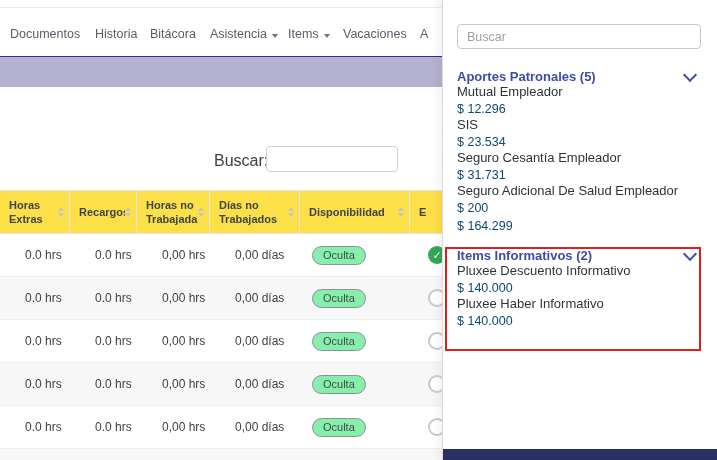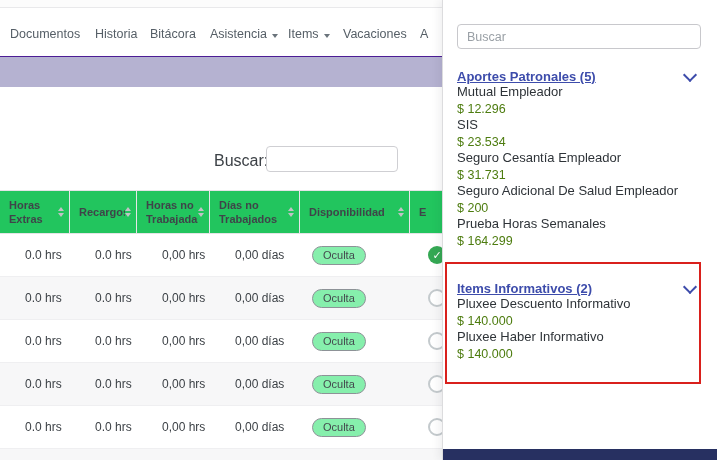--- a/index.html
+++ b/index.html
@@ -22,21 +22,21 @@
   .caret{width:0;height:0;border-left:3.5px solid transparent;border-right:3.5px solid transparent;border-top:4px solid #6a737b;margin-top:2px;}
 
   
   .purple-bar{position:absolute;top:57px;left:0;width:100%;height:30px;background:#b5b2d1;}
 
   
   .search-label{position:absolute;top:152px;left:214px;font-size:16px;color:#3c4146;}
   .search-input{position:absolute;top:146px;left:266px;width:132px;height:26px;box-sizing:border-box;border:1px solid #cfcfd3;border-radius:4px;background:#fff;padding:0 8px;font-size:12.5px;color:#333;}
 
   
-  .thead{position:absolute;top:190px;left:0;width:470px;height:44px;display:flex;background:#22c55e;border-top:1px solid #e4e4e6;border-bottom:1px solid #e4e4e6;box-sizing:border-box;}
+  .thead{position:absolute;top:190px;left:0;width:470px;height:44px;display:flex;background:#fde047;border-top:1px solid #e4e4e6;border-bottom:1px solid #e4e4e6;box-sizing:border-box;}
   .th{display:flex;align-items:center;justify-content:space-between;padding:0 5px 0 9px;border-right:1px solid #e6e6e8;box-sizing:border-box;cursor:pointer;}
   .th-label{font-size:11px;font-weight:bold;color:#3f4449;line-height:1.3;overflow:hidden;}
   .c0{width:70px}.c1{width:67px}.c2{width:73px}.c3{width:90px}.c4{width:110px}.c5{width:60px}
   .sort-icon{display:flex;flex-direction:column;align-items:center;gap:2px;flex:0 0 auto;}
   .tri-up{width:0;height:0;border-left:3.5px solid transparent;border-right:3.5px solid transparent;border-bottom:4px solid #c2c2c6;}
   .tri-down{width:0;height:0;border-left:3.5px solid transparent;border-right:3.5px solid transparent;border-top:4px solid #c2c2c6;}
 
   
   .tbody{position:absolute;top:234px;left:0;width:470px;}
   .trow{display:flex;height:42px;border-bottom:1px solid #efeff1;background:#fff;}
@@ -49,27 +49,27 @@
   .status-circle.green{background:#34a853;color:#fff;font-size:11px;}
   .status-circle.green::after{content:"\2713";}
   .status-circle.gray{background:#fff;border:2px solid #c4cacd;box-sizing:border-box;}
 
   
   .panel{position:absolute;top:0;right:0;width:274px;height:460px;background:#fff;border-left:1px solid #dcdcde;box-shadow:-3px 0 8px rgba(40,40,60,.07);z-index:10;}
   .panel-search{display:block;margin:24px 16px 4px 14px;width:calc(100% - 30px);height:25px;box-sizing:border-box;border:1px solid #c8c8cc;border-radius:4px;padding:0 9px;font-size:12.5px;color:#8b5cf6;}
   .panel-search::placeholder{color:#9aa0a6;}
   .panel-body{padding:0 16px 0 14px;}
   .sec-header{display:flex;align-items:center;justify-content:space-between;margin-top:20px;cursor:pointer;padding-right:6px;}
-  .sec-title{font-size:13px;font-weight:bold;color:#3d4cab;line-height:15px;text-decoration:underline;}
+  .sec-title{font-size:13px;font-weight:bold;color:#3d4cab;line-height:15px;}
   .chevron{width:8px;height:8px;border-right:2px solid #3d4cab;border-bottom:2px solid #3d4cab;transform:rotate(45deg);margin-top:-4px;flex:0 0 auto;}
   .sec-items{display:flex;flex-direction:column;gap:0;}
   .panel-item{cursor:pointer;}
   .item-name{font-size:13px;color:#2e3338;line-height:15px;white-space:nowrap;}
-  .item-value{font-size:12.5px;color:#4d7c0f;line-height:15px;margin-top:3px;}
-  .sec2{position:relative;margin-top:13px;border-top:1px solid #ececee;padding-top:18px;}
+  .item-value{font-size:12.5px;color:#0c4a6e;line-height:15px;margin-top:3px;}
+  .sec2{position:relative;margin-top:13px;border-top:1px solid #ececee;padding-top:0;}
   .sec2 .sec-header{margin-top:0;}
   .highlight-box{position:absolute;top:-1px;left:-12px;right:0;bottom:-22px;border:2px solid #d9201c;pointer-events:none;z-index:5;}
   .panel-footer{position:absolute;bottom:0;left:0;width:100%;height:11px;background:#273061;}
 </style>
 </head>
 <body>
 
 <div class="stage">
 
   <div class="main">
@@ -240,21 +240,20 @@
           </div>
           <div class="panel-item">
             <div class="item-name">Seguro Cesantía Empleador</div>
             <div class="item-value">$ 31.731</div>
           </div>
           <div class="panel-item">
             <div class="item-name">Seguro Adicional De Salud Empleador</div>
             <div class="item-value">$ 200</div>
           </div>
           <div class="panel-item">
-            <div class="item-name">Prueba Horas Semanales</div>
             <div class="item-value">$ 164.299</div>
           </div>
         </div>
       </section>
 
       <section class="sec2">
         <div class="highlight-box"></div>
         <div class="sec-header">
           <span class="sec-title">Items Informativos (2)</span>
           <span class="chevron"></span>

